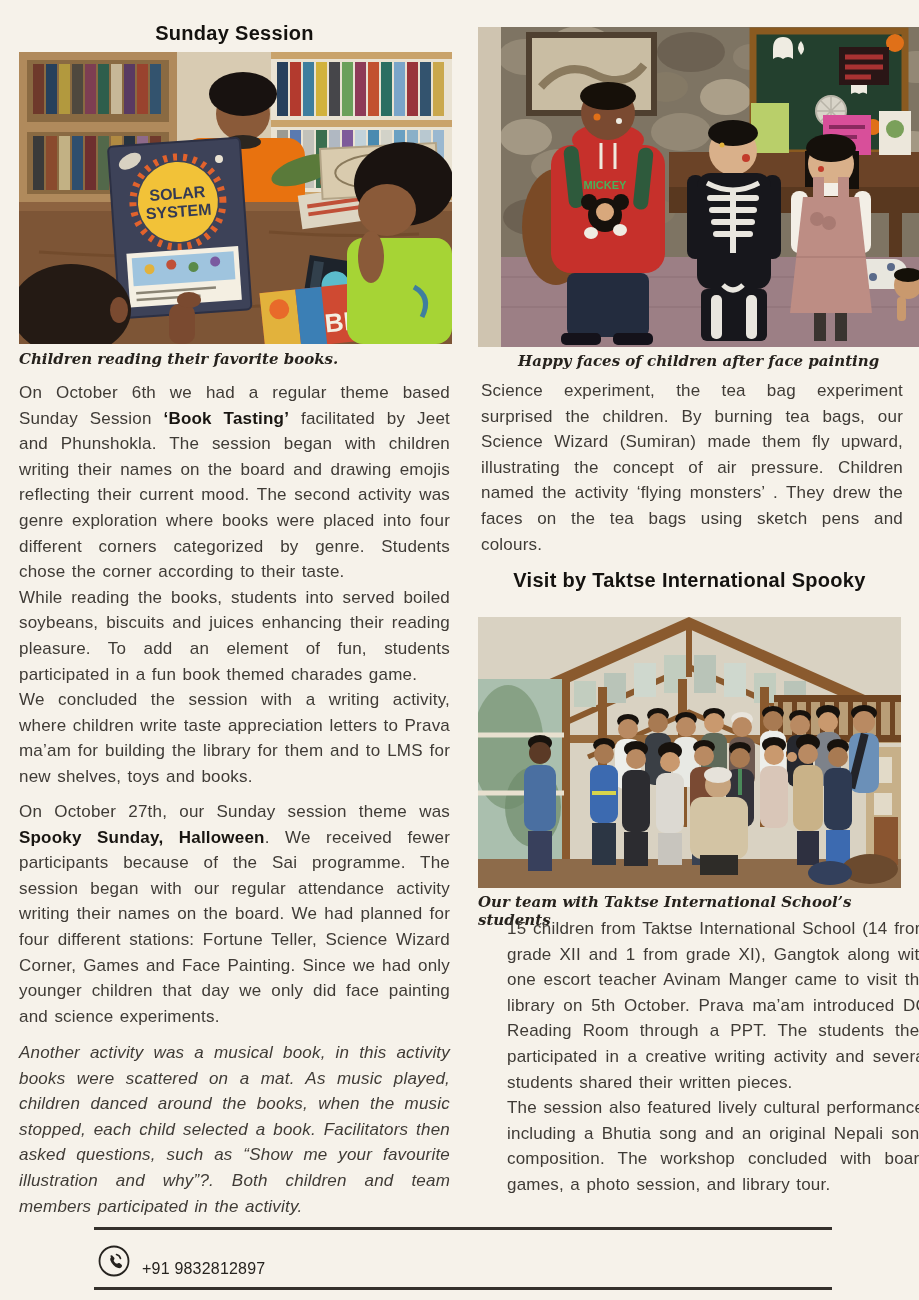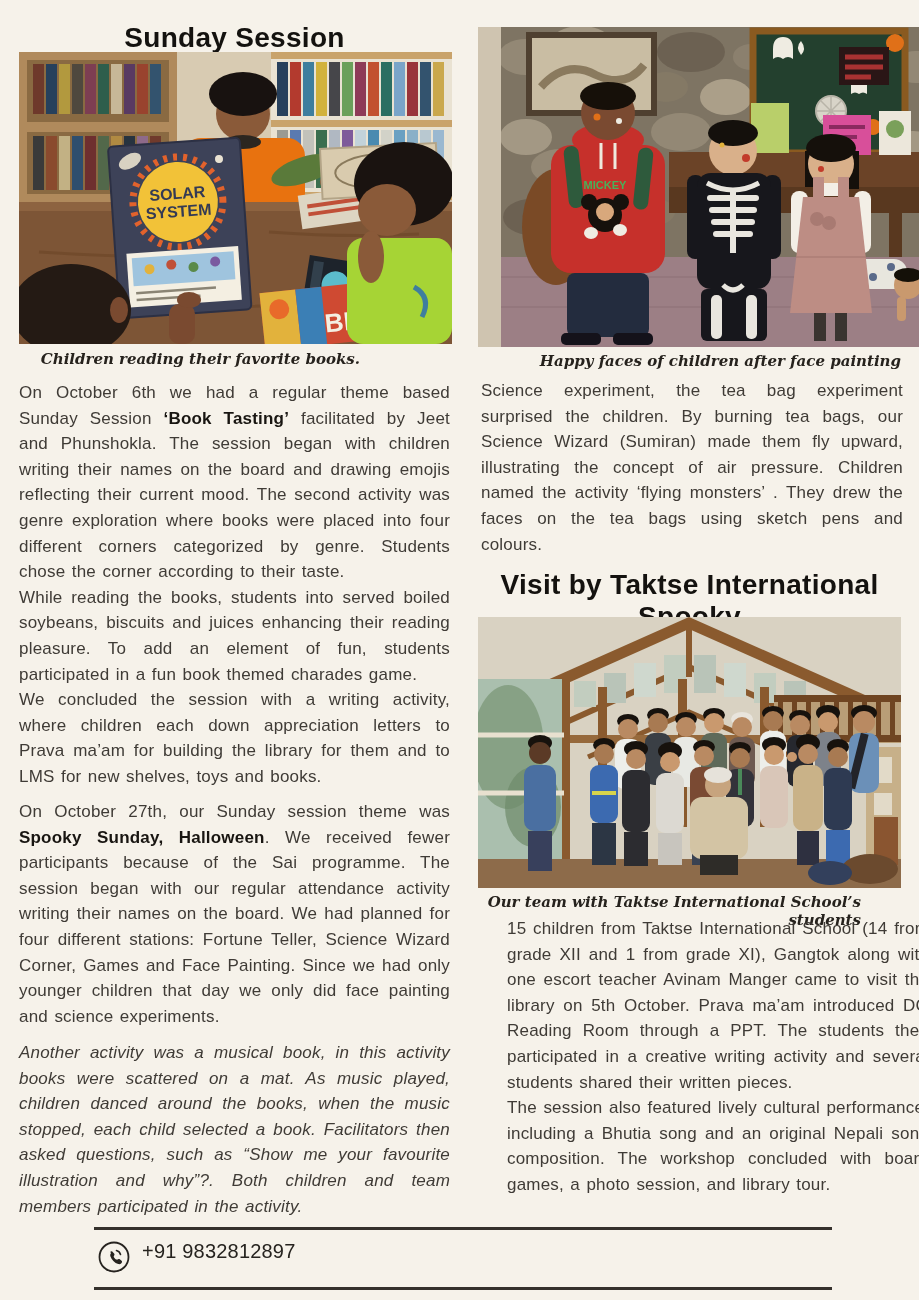--- a/index.html
+++ b/index.html
@@ -1,30 +1,30 @@
 <!DOCTYPE html>
 <html><head>
 <meta charset="utf-8">
 <style>
   html,body{margin:0;padding:0;background:#e9e5de;}
   .page{position:relative;width:919px;height:1300px;background:#f6f2ea;
         font-family:"Liberation Sans",sans-serif;overflow:hidden;margin:0 auto;}
   .abs{position:absolute;}
-  .h1{font-size:28px;font-weight:bold;color:#14120f;text-align:center;letter-spacing:.3px;}
+  .h1{font-size:20px;font-weight:bold;color:#14120f;text-align:center;letter-spacing:.3px;}
   .body-text{font-size:17px;line-height:25.6px;color:#3f3b36;text-align:justify;
              word-spacing:1.5px;letter-spacing:.2px;}
   .body-text p{margin:0;}
   .body-text b{font-weight:bold;color:#181511;}
   .cap{font-family:"DejaVu Serif","Liberation Serif",serif;font-style:italic;font-weight:bold;
-       font-size:15px;color:#26221d;text-align:right;box-sizing:border-box;}
+       font-size:15px;color:#26221d;text-align:left;box-sizing:border-box;}
   .photo{overflow:hidden;background:#cfc4b0;}
   .photo svg{display:block;}
   .rule{position:absolute;left:94px;width:738px;height:2.5px;background:#35312c;}
-  .f-item{position:absolute;display:flex;align-items:flex-start;gap:11px;height:38px;
-          font-size:20px;color:#26231f;letter-spacing:.2px;}
+  .f-item{position:absolute;display:flex;align-items:flex-end;gap:11px;height:38px;
+          font-size:16px;color:#26231f;letter-spacing:.2px;}
   .f-item svg{display:block;}
 </style>
 </head>
 <body>
 
 <div class="page">
 
   <div class="abs h1" style="left:19px;top:22px;width:431px;">Sunday Session</div>
 
   <div class="abs photo" style="left:19px;top:52px;width:433px;height:292px;" role="img" aria-label="Children reading their favorite books at a library table with bookshelves behind">
@@ -168,21 +168,21 @@
         <ellipse cx="170" cy="248" rx="12" ry="8" fill="#7a4a30"></ellipse>
       </g>
     </svg>
   </div>
 
   <div class="abs cap" style="left:19px;top:350px;width:433px;padding-right:92px;">Children reading their favorite books.</div>
 
   <div class="abs body-text" style="left:19px;top:380px;width:431px;">
     <p><span>On October 6th we had a regular theme based Sunday Session </span><b>‘Book Tasting’</b><span> facilitated by Jeet and Phunshokla. The session began with children writing their names on the board and drawing emojis reflecting their current mood. The second activity was genre exploration where books were placed into four different corners categorized by genre. Students chose the corner according to their taste.</span></p>
     <p>While reading the books, students into served boiled soybeans, biscuits and juices enhancing their reading pleasure. To add an element of fun, students participated in a fun book themed charades game.</p>
-    <p>We concluded the session with a writing activity, where children each down appreciation letters to Prava ma’am for building the library for them and to LMS for new shelves, toys and books.</p>
+    <p>We concluded the session with a writing activity, where children write taste appreciation letters to Prava ma’am for building the library for them and to LMS for new shelves, toys and books.</p>
   </div>
 
   <div class="abs body-text" style="left:19px;top:799px;width:431px;">
     <p><span>On October 27th, our Sunday session theme was </span><b>Spooky Sunday, Halloween</b><span>. We received fewer participants because of the Sai programme. The session began with our regular attendance activity writing their names on the board. We had planned for four different stations: Fortune Teller, Science Wizard Corner, Games and Face Painting. Since we had only younger children that day we only did face painting and science experiments.</span></p>
   </div>
 
   <div class="abs body-text" style="left:19px;top:1040px;width:431px;font-style:italic;">
     <p>Another activity was a musical book, in this activity books were scattered on a mat. As music played, children danced around the books, when the music stopped, each child selected a book. Facilitators then asked questions, such as “Show me your favourite illustration and why”?. Both children and team members participated in the activity.</p>
   </div>
 

